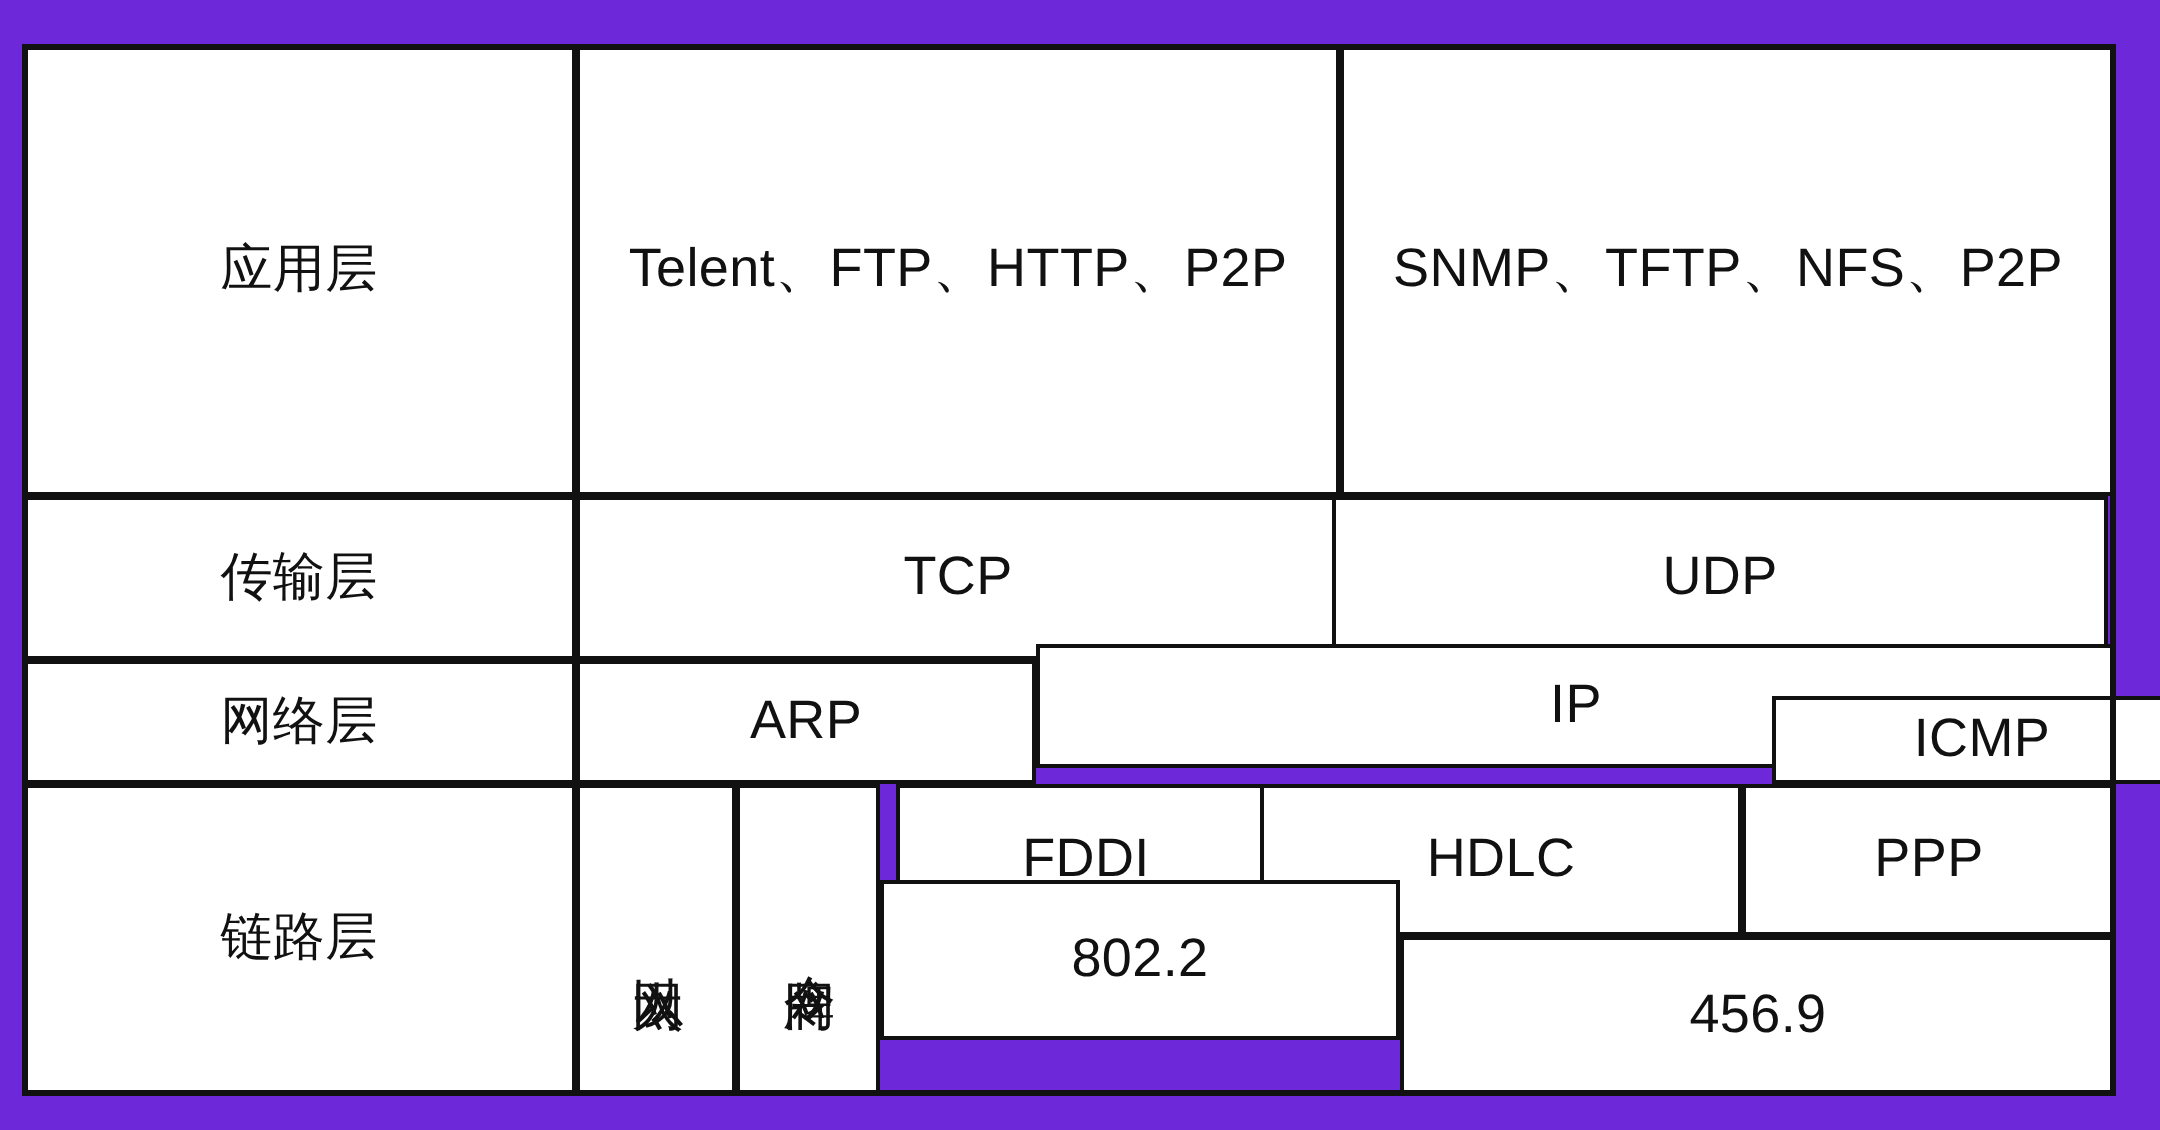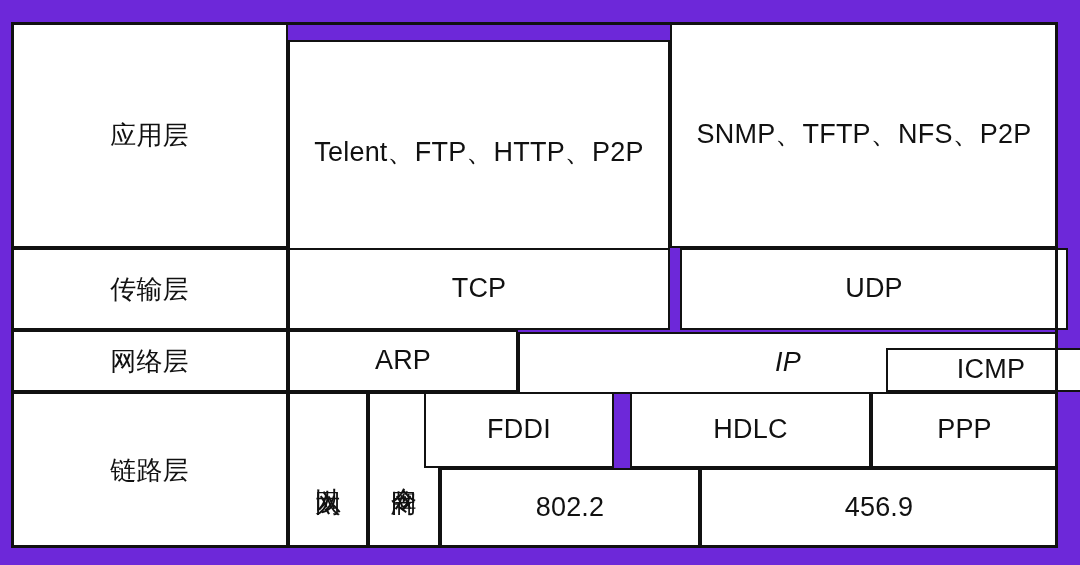--- a/index.html
+++ b/index.html
@@ -62,49 +62,49 @@
     z-index: 9;
   }
 </style>
 </head>
 <body>
 
 <div id="diagram-root">
 
   <div class="cell cn" style="left:11px; top:22px; width:277px; height:226px;">应用层</div>
 
-  <div class="cell" style="left:288px; top:22px; width:382px; height:226px;margin-top:18px;">Telent、FTP、HTTP、P2P</div>
+  <div class="cell" style="left:288px; top:22px; width:382px; height:226px;">Telent、FTP、HTTP、P2P</div>
 
   <div class="cell" style="left:670px; top:22px; width:388px; height:226px;">SNMP、TFTP、NFS、P2P</div>
 
   <div class="cell cn" style="left:11px; top:248px; width:277px; height:82px;">传输层</div>
 
   <div class="cell" style="left:288px; top:248px; width:382px; height:82px;">TCP</div>
 
-  <div class="cell" style="left:680px; top:248px; width:388px; height:82px;text-align:right;">UDP</div>
+  <div class="cell" style="left:666px; top:248px; width:388px; height:82px;text-align:right;">UDP</div>
 
   <div class="cell" style="left:288px; top:330px; width:230px; height:62px;">ARP</div>
 
   <div class="cell cn" style="left:11px; top:330px; width:277px; height:62px;">网络层</div>
 
-  <div class="cell" style="left:518px; top:332px; width:540px; height:62px;font-style:italic;">IP</div>
+  <div class="cell" style="left:518px; top:322px; width:540px; height:62px;">IP</div>
 
   <div class="cell nested" style="left:848px; top:348px; width:210px; height:44px;margin-left:38px;">ICMP</div>
 
-  <div class="cell cn" style="left:11px; top:392px; width:277px; height:156px;">链路层</div>
+  <div class="cell cn" style="left:11px; top:392px; width:277px; height:156px;font-family:Liberation Mono, monospace;">链路层</div>
 
   <div class="cell vertical" style="left:288px; top:392px; width:80px; height:156px;">以太网</div>
 
   <div class="cell vertical" style="left:368px; top:392px; width:72px; height:156px;">令牌网</div>
 
-  <div class="cell" style="left:424px; top:392px; width:190px; height:76px;">FDDI</div>
+  <div class="cell" style="left:448px; top:392px; width:190px; height:76px;">FDDI</div>
 
   <div class="cell" style="left:630px; top:392px; width:241px; height:76px;text-align:right;">HDLC</div>
 
   <div class="cell" style="left:871px; top:392px; width:187px; height:76px;">PPP</div>
 
-  <div class="cell" style="left:440px; top:468px; width:260px; height:80px;">802.2</div>
+  <div class="cell" style="left:440px; top:440px; width:260px; height:80px;">802.2</div>
 
   <div class="cell" style="left:700px; top:468px; width:358px; height:80px;">456.9</div>
 
   <div class="outer-frame" style="left:11px; top:22px; width:1047px; height:526px;"></div>
 
 </div>
 
 </body></html>

